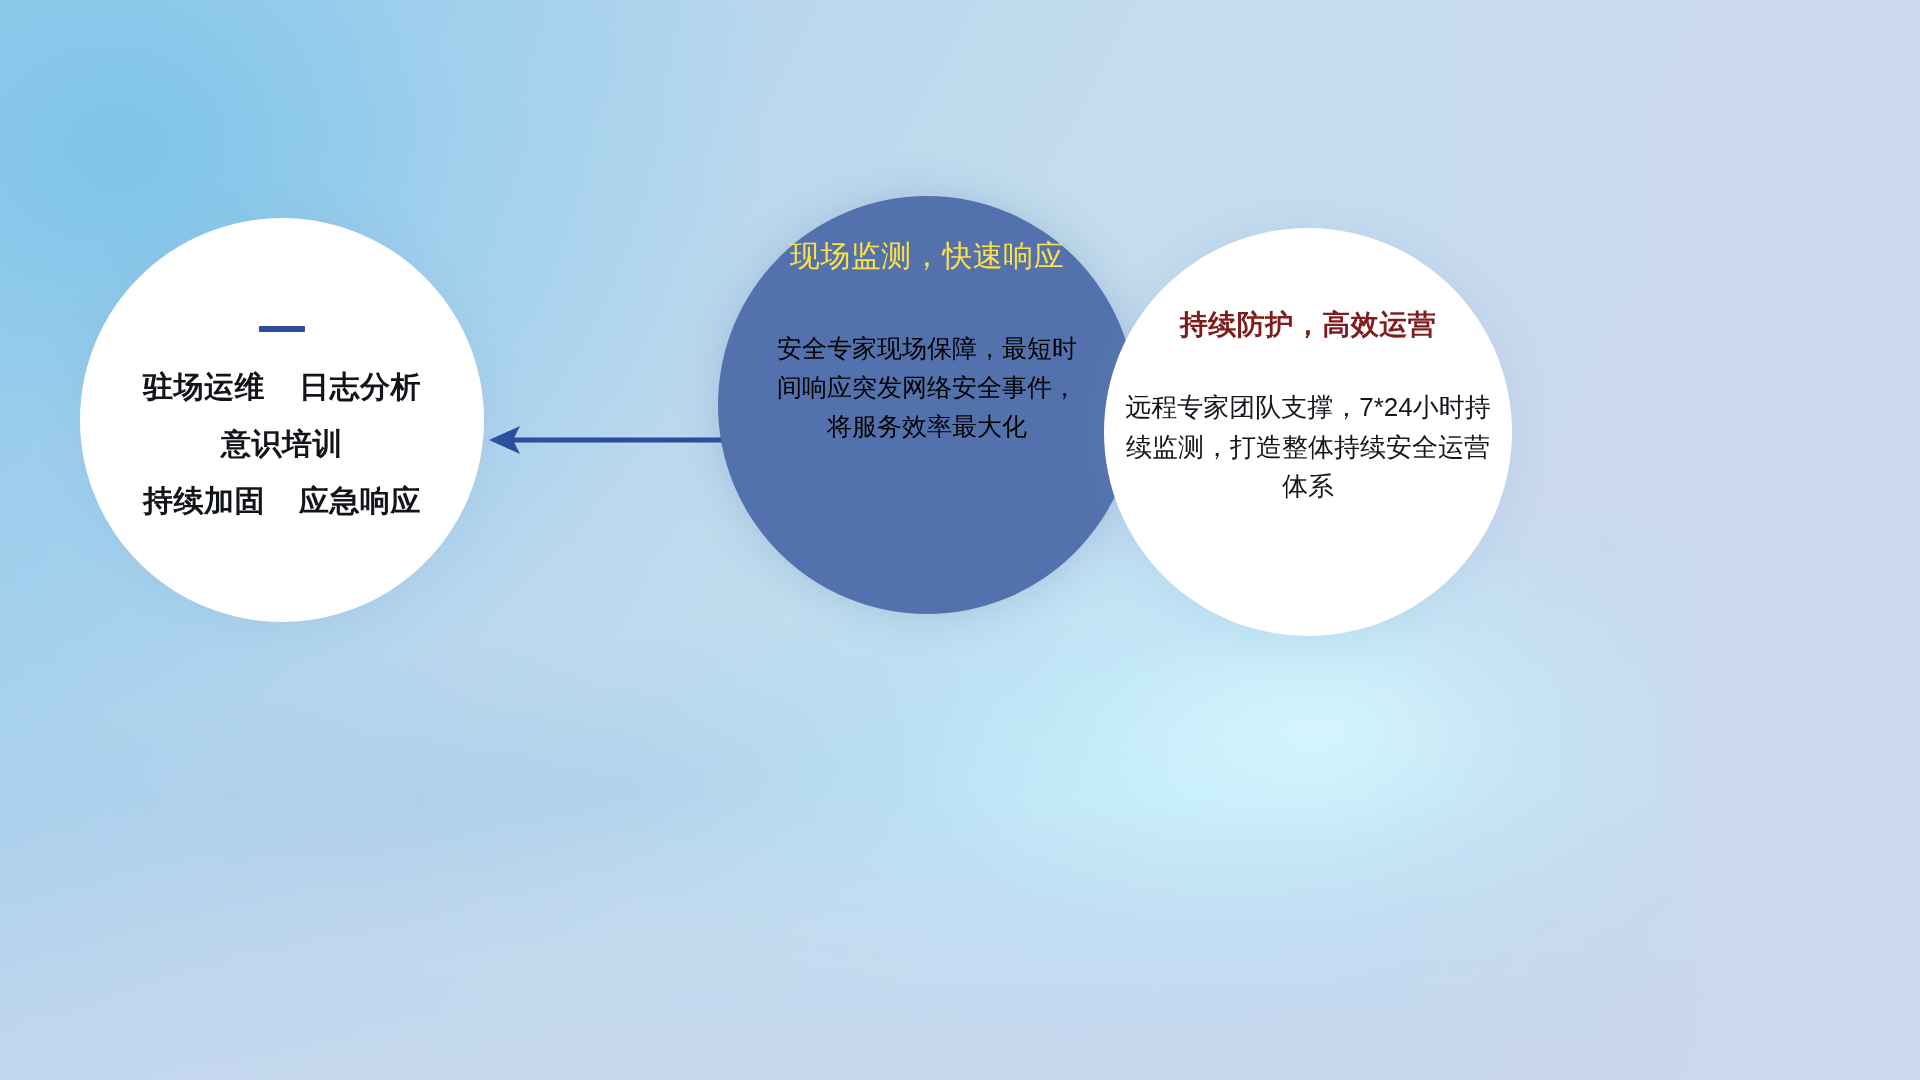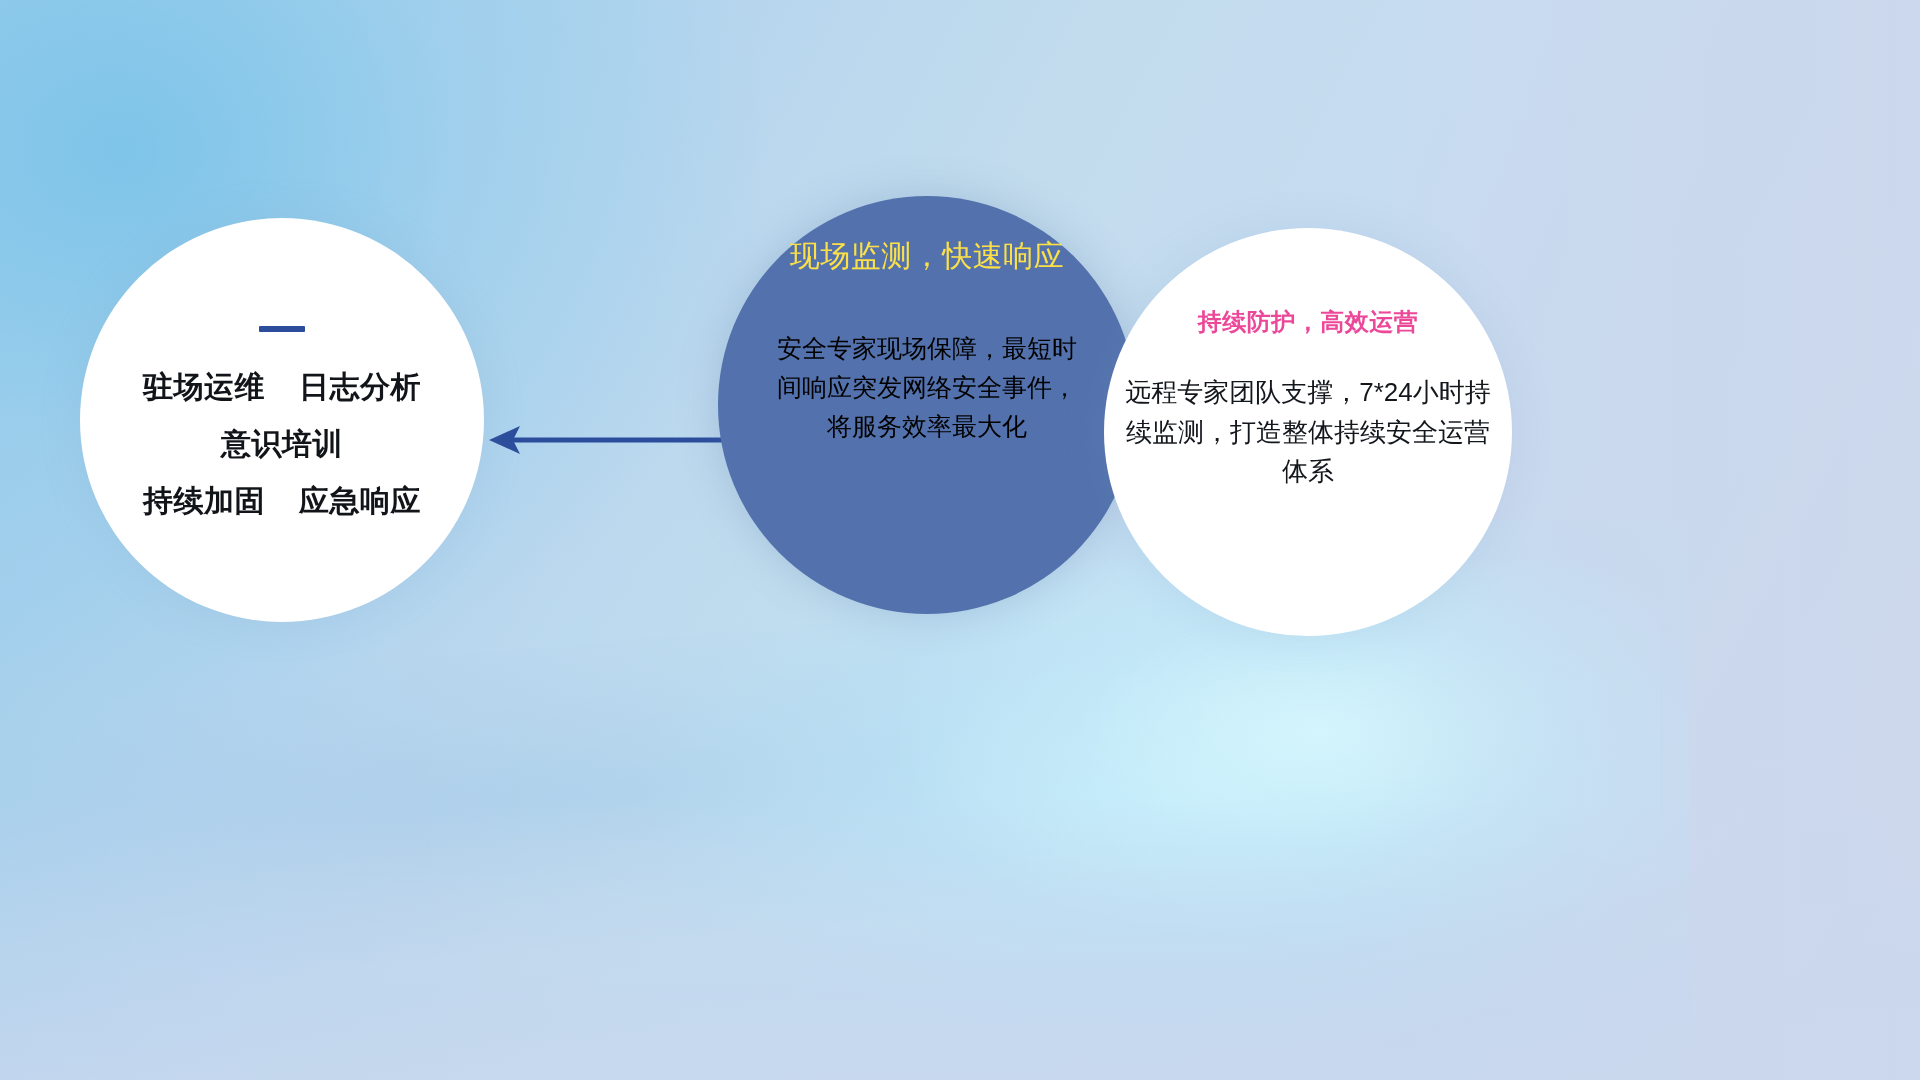--- a/index.html
+++ b/index.html
@@ -98,25 +98,25 @@
   }
 
   
   #circle-ops {
     left:1104px; top:228px; width:408px; height:408px;
     z-index:3;
     box-shadow:0 0 40px rgba(120,155,200,.16);
   }
   #circle-ops .c-title {
     margin-top:78px;
-    font-size:24px; font-weight:bold; color:#ec4899;
+    font-size:28px; font-weight:bold; color:#7f1d1d;
     letter-spacing:.5px; white-space:nowrap;
   }
   #circle-ops .c-body {
-    margin-top:35px; width:368px;
+    margin-top:44px; width:368px;
     font-size:26px; line-height:1.52; color:#13171c;
     text-align:center;
   }
 </style>
 </head>
 <body>
 
 <div class="bg">
   <div class="bg-base"></div>
   <div class="bg-glow-tl"></div>

